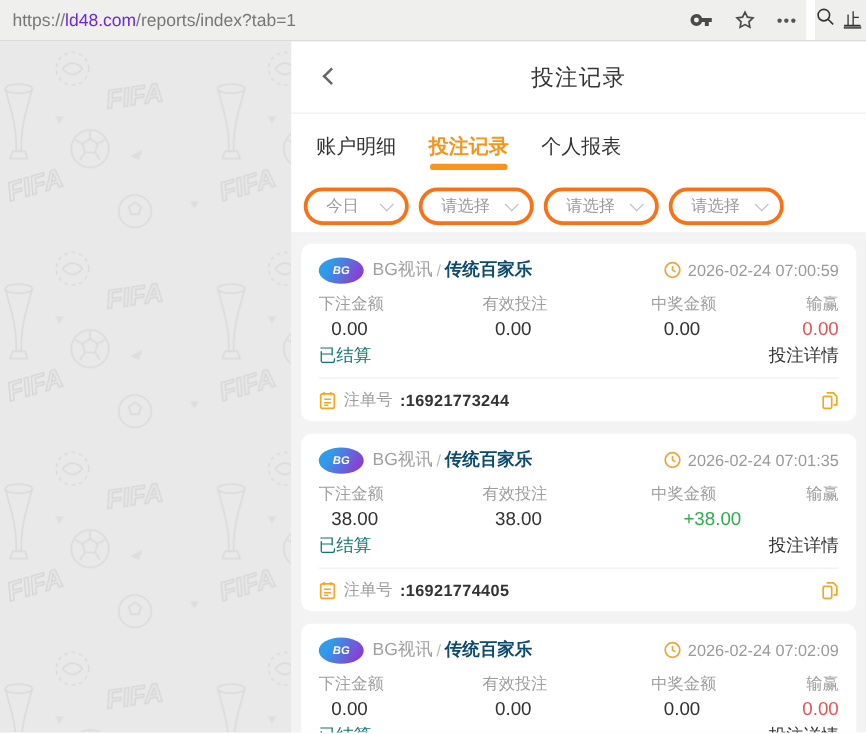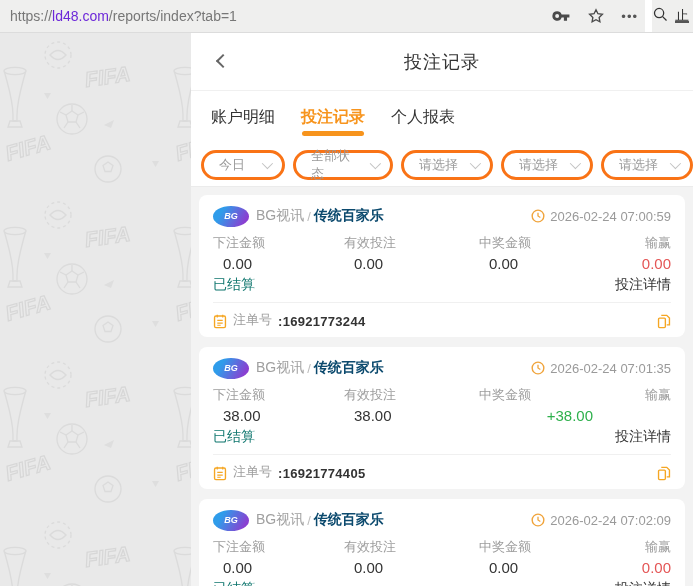--- a/index.html
+++ b/index.html
@@ -73,21 +73,21 @@
   .cols.val .c { padding-left:10px; }
   .cols .c:last-child { text-align:right; padding-left:0; }
   .wl[data-tone="red"] { color:#e45656; }
   .wl[data-tone="green"] { color:#2eb04c; }
 
   .status-row { margin-top:2px; display:flex; align-items:center; font-size:14px; line-height:19px; }
   .status { color:#0f766e; }
   .details { margin-left:auto; color:#333; cursor:pointer; }
 
   .divider { border-top:1px solid #f0f0f0; margin-top:8px; }
-  .order-row { margin-top:8px; display:flex; align-items:flex-end; gap:6px; height:18px; }
+  .order-row { margin-top:8px; display:flex; align-items:center; gap:6px; height:18px; }
   .order-label { font-size:13px; color:#9d9d9d; }
   .order-no { font-size:13px; color:#333; font-weight:600; letter-spacing:.3px; }
   .copy-wrap { margin-left:auto; cursor:pointer; display:flex; }
 </style>
 </head>
 <body>
 
 <div class="topbar">
   <div class="url"><span>https://</span><span class="domain">ld48.com</span><span>/reports/index?tab=1</span></div>
   <div class="bar-icons">
@@ -173,24 +173,20 @@
       <div class="tab">
         <span>个人报表</span>
       </div>
     </div>
 
     <div class="filters">
       <div class="pill w1">
         <span>今日</span>
           <i class="chev"></i>
       </div>
-      <div class="pill w2">
-        <span>全部状态</span>
-          <i class="chev"></i>
-      </div>
       <div class="pill w3">
         <span>请选择</span>
           <i class="chev"></i>
       </div>
       <div class="pill w3">
         <span>请选择</span>
           <i class="chev"></i>
       </div>
       <div class="pill w3">
         <span>请选择</span>

